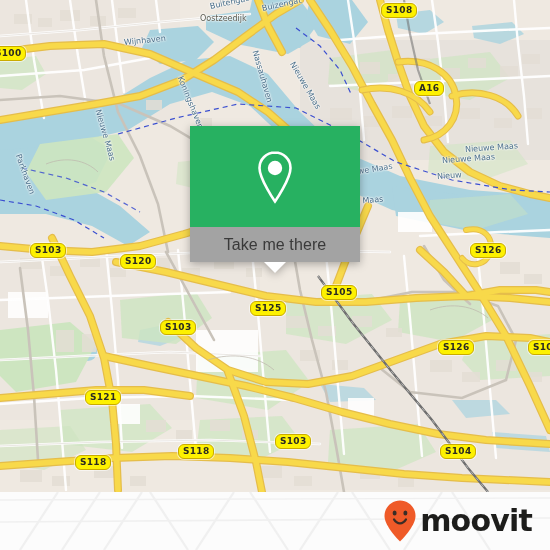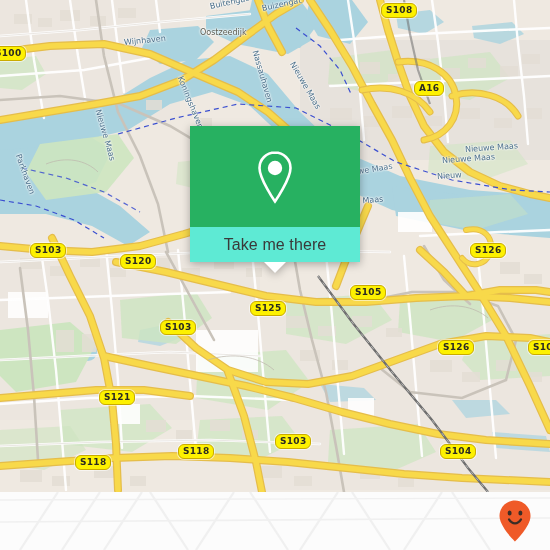--- a/index.html
+++ b/index.html
@@ -60,21 +60,21 @@
   
   .card{
     position:absolute;left:190px;top:126px;width:170px;
     filter:drop-shadow(0 2px 4px rgba(0,0,0,.30));
   }
   .card-green{
     background:#27b161;height:101px;
     display:flex;align-items:center;justify-content:center;
   }
   .card-foot{
-    background:#5eead4;height:35px;
+    background:#a3a3a3;height:35px;
     display:flex;align-items:center;justify-content:center;
   }
   .card-foot span{
     font-family:"Liberation Sans", sans-serif;
     font-size:16px;color:#3a3a3a;letter-spacing:.1px;
   }
   .tail{
     position:absolute;left:50%;top:136px;
     width:0;height:0;margin-left:-11px;
     border-left:11px solid transparent;
@@ -376,36 +376,36 @@
         <div class="maplabel waterlabel" style="left: 255px; top: 46px; transform: rotate(74deg); transform-origin: left center;">Nassauhaven</div>
         <div class="maplabel waterlabel" style="left: 180px; top: 72px; transform: rotate(68deg); transform-origin: left center;">Koningshaven</div>
         <div class="maplabel waterlabel" style="left: 98px; top: 105px; transform: rotate(74deg); transform-origin: left center;">Nieuwe Maas</div>
         <div class="maplabel waterlabel" style="left: 18px; top: 150px; transform: rotate(70deg); transform-origin: left center;">Parkhaven</div>
         <div class="maplabel waterlabel" style="left: 292px; top: 58px; transform: rotate(60deg); transform-origin: left center;">Nieuwe Maas</div>
         <div class="maplabel waterlabel" style="left: 465px; top: 145px; transform: rotate(-4deg); transform-origin: left center;">Nieuwe Maas</div>
         <div class="maplabel waterlabel" style="left: 442px; top: 156px; transform: rotate(-4deg); transform-origin: left center;">Nieuwe Maas</div>
         <div class="maplabel waterlabel" style="left: 437px; top: 172px; transform: rotate(-4deg); transform-origin: left center;">Nieuw</div>
         <div class="maplabel waterlabel" style="left: 340px; top: 170px; transform: rotate(-9deg); transform-origin: left center;">Nieuwe Maas</div>
         <div class="maplabel waterlabel" style="left: 355px; top: 197px; transform: rotate(-5deg); transform-origin: left center;">e Maas</div>
-        <div class="maplabel" style="left: 200px; top: 28px; transform: rotate(0deg); transform-origin: left center;">Oostzeedijk</div>
+        <div class="maplabel" style="left: 200px; top: 14px; transform: rotate(0deg); transform-origin: left center;">Oostzeedijk</div>
       </div>
 
     <div id="mapshields">
         <div class="shield" style="left: -10px; top: 46px;">S100</div>
         <div class="shield" style="left: 381px; top: 3px;">S108</div>
         <div class="shield" style="left: 414px; top: 81px;">A16</div>
         <div class="shield" style="left: 30px; top: 243px;">S103</div>
         <div class="shield" style="left: 120px; top: 238px; margin-top: 16px;">S120</div>
         <div class="shield" style="left: 470px; top: 243px;">S126</div>
         <div class="shield" style="left: 250px; top: 301px;">S125</div>
-        <div class="shield" style="left: 350px; top: 285px;">S105</div>
+        <div class="shield" style="left: 321px; top: 285px;">S105</div>
         <div class="shield" style="left: 160px; top: 320px;">S103</div>
         <div class="shield" style="left: 438px; top: 340px;">S126</div>
         <div class="shield" style="left: 528px; top: 340px;">S10</div>
-        <div class="shield" style="left: 99px; top: 390px;">S121</div>
+        <div class="shield" style="left: 85px; top: 390px;">S121</div>
         <div class="shield" style="left: 440px; top: 444px;">S104</div>
         <div class="shield" style="left: 275px; top: 434px;">S103</div>
         <div class="shield" style="left: 75px; top: 455px;">S118</div>
         <div class="shield" style="left: 178px; top: 444px;">S118</div>
       </div>
 
   </div>
 
   <div class="card">
     <div class="card-green">
@@ -439,16 +439,17 @@
     </svg>
 
 
     <div class="logo">
       <svg width="34" height="44" viewBox="0 0 34 44">
         <path d="M17 1.5C8.4 1.5 1.5 8.4 1.5 17c0 10.6 15.5 25.5 15.5 25.5S32.5 27.6 32.5 17C32.5 8.4 25.6 1.5 17 1.5z" fill="#ef5a28"></path>
         <ellipse cx="11.6" cy="14" rx="2.0" ry="2.6" fill="#3b2d26"></ellipse>
         <ellipse cx="22.4" cy="14" rx="2.0" ry="2.6" fill="#3b2d26"></ellipse>
         <path d="M11 20.4c1.6 2.6 4.0 3.9 6.0 3.9s4.4-1.3 6.0-3.9" fill="none" stroke="#3b2d26" stroke-width="2.2" stroke-linecap="round"></path>
       </svg>
+      <span class="wordmark">moovit</span>
     </div>
   </div>
 
 </div>
 
 </body></html>

